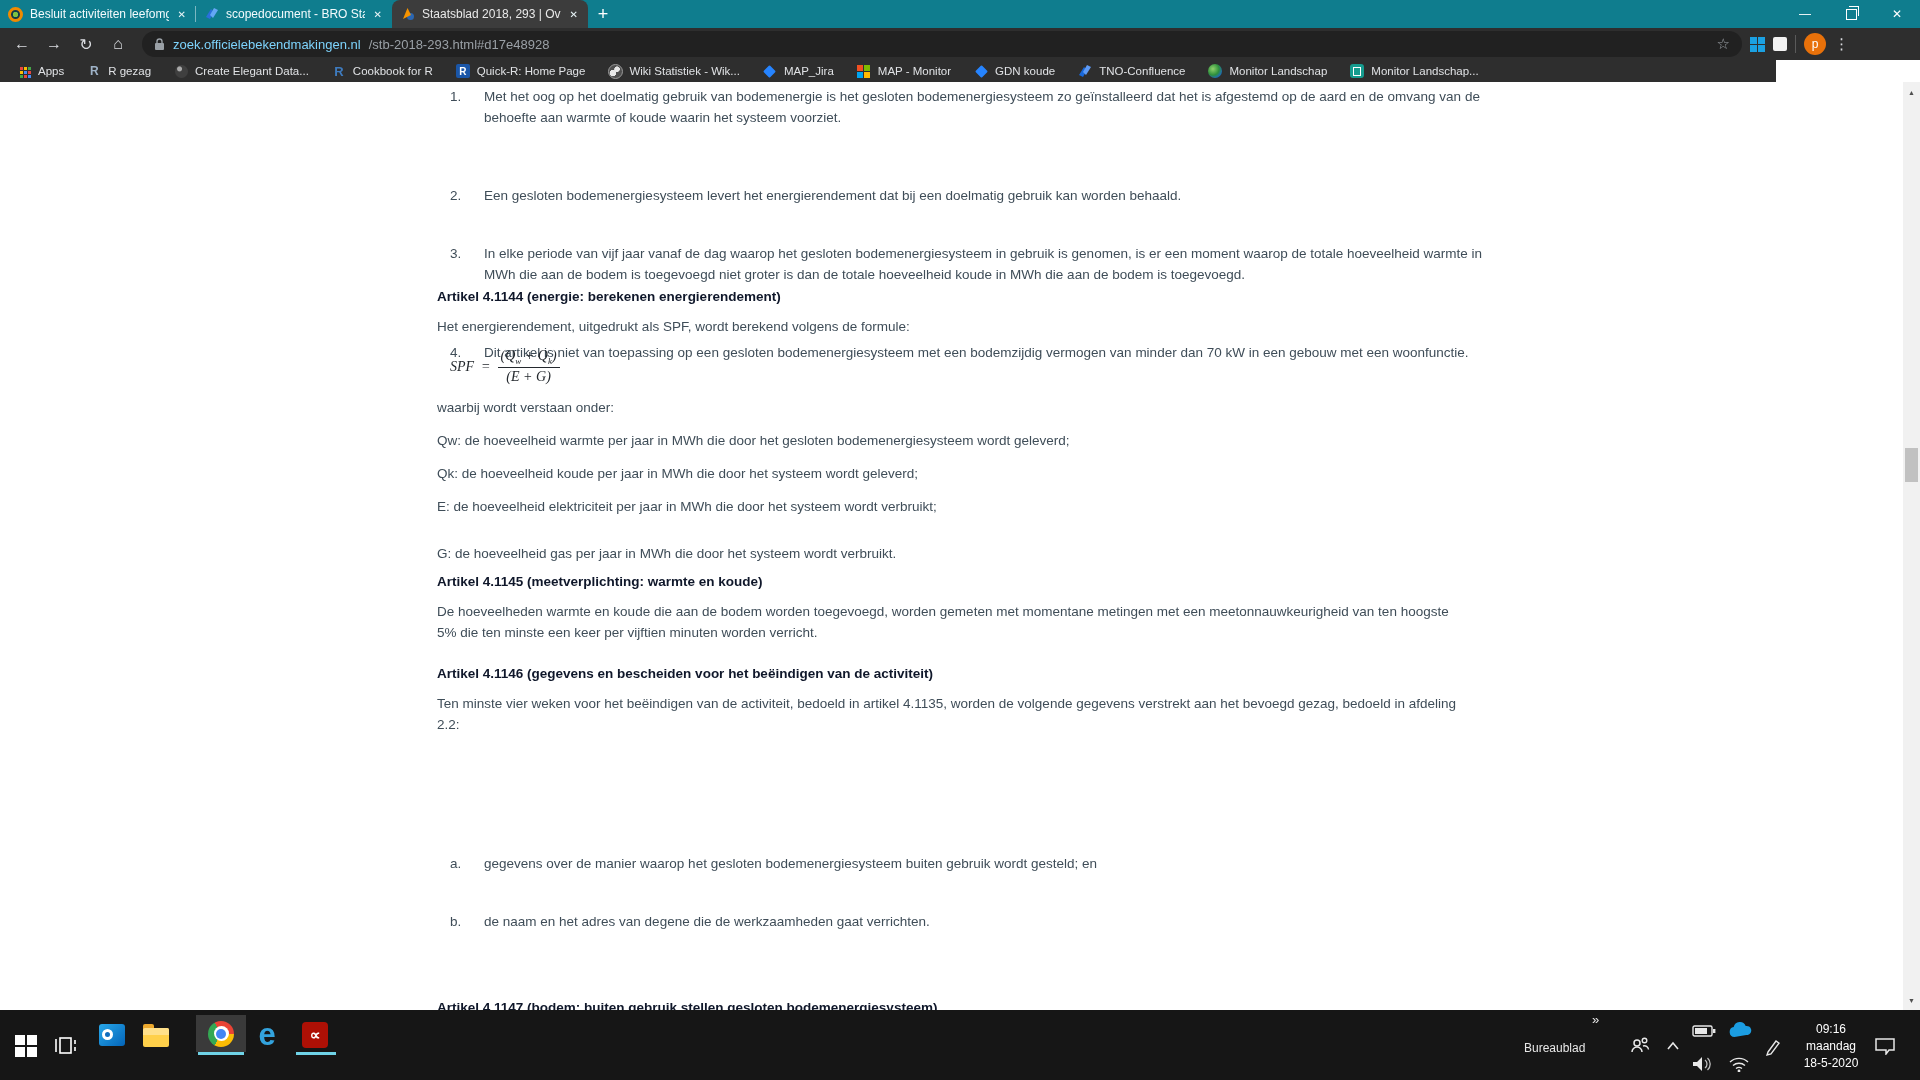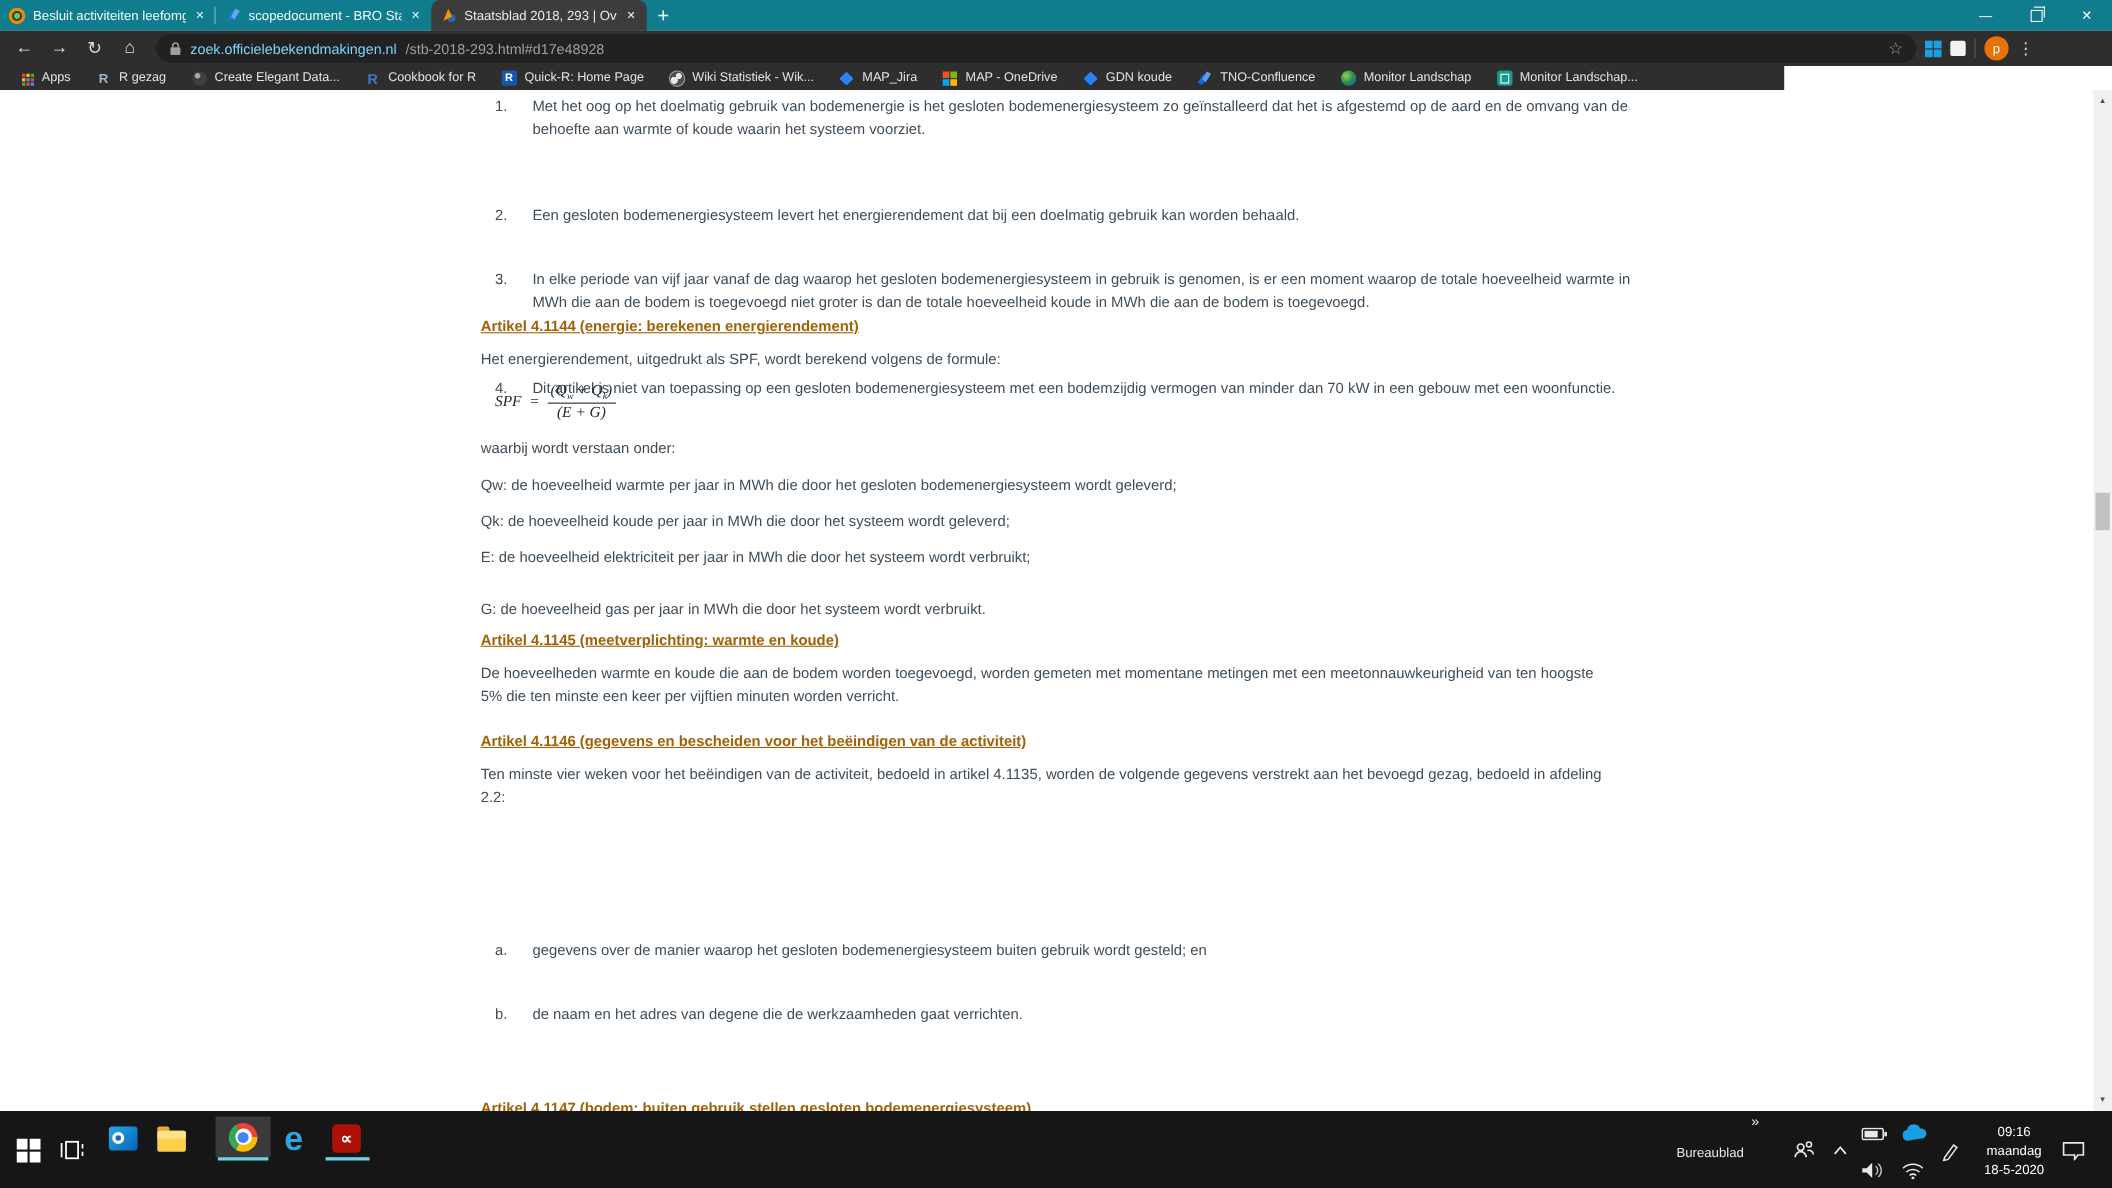--- a/index.html
+++ b/index.html
@@ -36,21 +36,21 @@
   .o-star{color:#9aa0a6;font-size:15px;flex:none;}
   .ext-win{display:grid;grid-template-columns:7px 7px;grid-template-rows:7px 7px;gap:1px;flex:none;}
   .ext-win i{background:#1ba1e2;}
   .ext-white{width:14px;height:14px;background:#f2f2f2;border-radius:2px;flex:none;}
   .tb-sep{width:1px;height:18px;background:#5a5a5a;flex:none;}
   .avatar{width:22px;height:22px;border-radius:50%;background:#e8710a;color:#fff;font-size:12px;
           display:flex;align-items:center;justify-content:center;flex:none;}
   .menu-dots{color:#dadce0;font-size:15px;flex:none;letter-spacing:0;}
 
   
-  .bookmarks{position:absolute;left:0;top:60px;width:1622px;height:22px;background:#2e2e2e;
+  .bookmarks{position:absolute;left:0;top:60px;width:1776px;height:22px;background:#2e2e2e;
              display:flex;align-items:center;gap:22px;padding:0 16px;box-sizing:border-box;}
   .bm{display:flex;align-items:center;gap:6px;color:#e0e2e5;font-size:11.5px;white-space:nowrap;}
   .bi{width:16px;height:16px;display:flex;align-items:center;justify-content:center;flex:none;}
   .bi-apps{width:3px;height:3px;background:#e8453c;margin:0 0 6px -6px;
     box-shadow:4px 0 #fcbd01,8px 0 #45a748,0 4px #fcbd01,4px 4px #4889f4,8px 4px #e8453c,0 8px #45a748,4px 8px #e8453c,8px 8px #4889f4;}
   .bi-rgray{color:#9fb3c8;font-size:12px;font-weight:bold;}
   .bi-darkcircle{width:13px;height:13px;border-radius:50%;
     background:radial-gradient(circle at 35% 30%,#aaa 0 2px,#3f3f3f 3px);}
   .bi-rblue{color:#3e7bbf;font-size:13px;font-weight:bold;}
   .bi-rsquare{width:14px;height:14px;background:#1a56a8;border-radius:2px;color:#fff;font-size:10px;
@@ -65,21 +65,21 @@
   .bi-earth{width:14px;height:14px;border-radius:50%;
     background:radial-gradient(circle at 35% 35%,#8fd16b,#2e8f3c 48%,#1f6fae 72%,#154a7e);}
   .bi-teams{width:14px;height:14px;background:#169c8f;border-radius:3px;display:flex;align-items:center;justify-content:center;}
   .bi-teams i{width:6px;height:7px;border:1.5px solid #fff;display:block;}
 
   
   .content{position:absolute;left:0;top:82px;width:1903px;height:928px;background:#fff;overflow:hidden;}
   .tb{position:absolute;left:437px;width:1029px;font-size:13.5px;line-height:21px;color:#3f4d58;}
   .li{padding-left:47px;position:relative;}
   .li .li-num{position:absolute;left:13px;top:0;}
-  .hd{font-weight:bold;color:#a16207;text-decoration:underline;}
+  .hd{font-weight:bold;color:#0f172a;}
   .formula{position:absolute;left:450px;display:flex;align-items:center;gap:7px;
            font-family:"Liberation Serif",serif;font-style:italic;color:#24292e;font-size:14px;}
   .frac{display:inline-block;text-align:center;line-height:1.15;}
   .frac .fn{display:block;border-bottom:1.2px solid #24292e;padding:0 3px 1px;}
   .frac .fd{display:block;padding-top:1px;}
   .formula sub{font-size:9px;font-style:italic;}
 
   
   .sbar{position:absolute;right:0;top:82px;width:17px;height:928px;background:#f1f1f1;}
   .sbar .arr{position:absolute;left:0;width:17px;height:16px;display:flex;align-items:center;justify-content:center;
@@ -220,21 +220,21 @@
     </span>
     <span class="bm">
       <span class="bi">
           <span class="bi-ms">
             <i></i>
             <i></i>
             <i></i>
             <i></i>
           </span>
         </span>
-      <span>MAP - OneDrive</span>
+      <span>MAP - Monitor</span>
     </span>
     <span class="bm">
       <span class="bi">
           <span class="bi-diamond"></span>
         </span>
       <span>GDN koude</span>
     </span>
     <span class="bm">
       <span class="bi">
         <svg width="14" height="14" viewBox="0 0 14 14">

